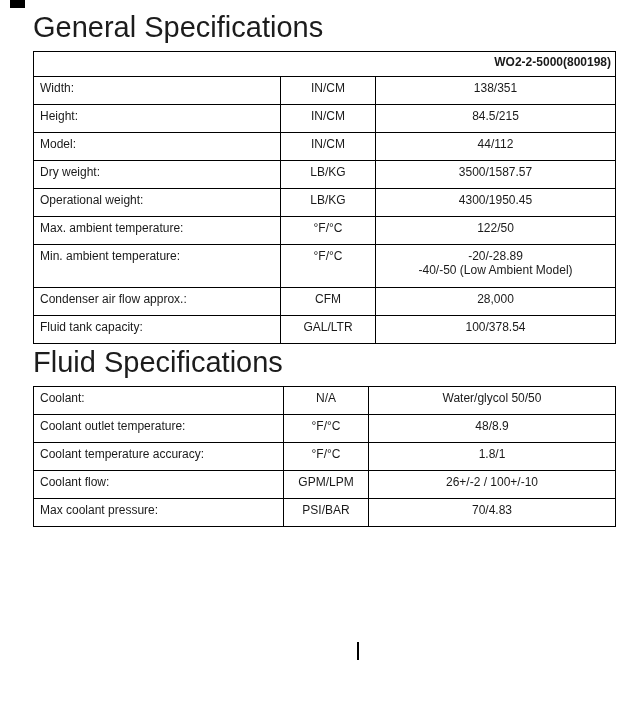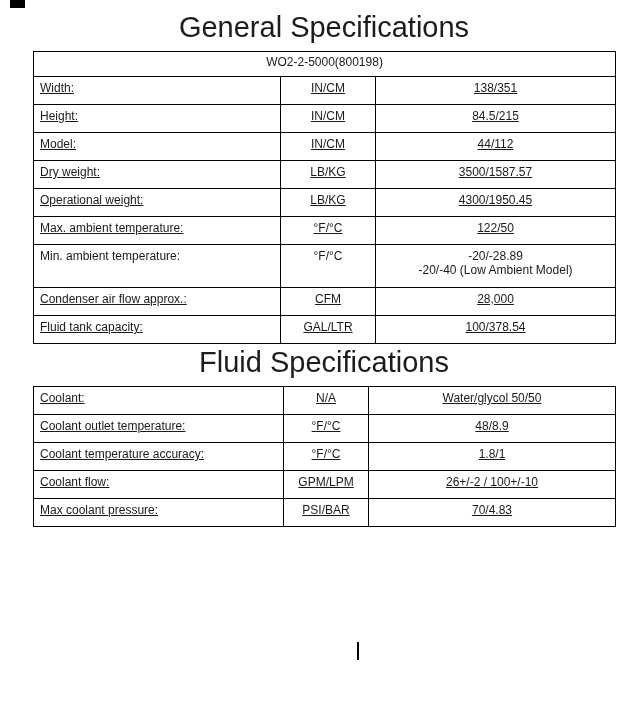--- a/index.html
+++ b/index.html
@@ -25,21 +25,20 @@
     padding-right: 29px;
   }
   h1.section-heading {
     margin: 0;
     padding: 0;
     font-size: 29px;
     line-height: 36px;
     font-weight: 400;
     letter-spacing: 0px;
     color: #1c1c1c;
-    text-align: center;
   }
   h1.general { margin-top: 9px; }
   h1.fluid   { }
   table.spec-table {
     border-collapse: collapse;
     table-layout: fixed;
     width: 582px;
     margin-top: 6px;
     font-size: 12px;
     color: #1a1a1a;
@@ -53,26 +52,26 @@
   }
   table.spec-table td.label-cell {
     text-align: left;
     padding-left: 6px;
   }
   table.spec-table td.unit-cell,
   table.spec-table td.value-cell {
     text-align: center;
   }
   table.spec-table tr.header-row td {
-    font-weight: 400;
-    text-align: center;
+    font-weight: 700;
+    text-align: right;
     height: 21px;
     padding-top: 3px;
   }
-  table.spec-table tr.data-row td { height: 23px; text-decoration: underline; }
+  table.spec-table tr.data-row td { height: 23px; }
   table.spec-table tr.tall-row td { height: 38px; margin-left: 8px; }
   .value-line { display: block; }
   .text-caret {
     position: absolute;
     left: 357px;
     top: 642px;
     width: 2px;
     height: 18px;
     background: #000;
   }
@@ -164,21 +163,21 @@
         </tr>
         <tr class="tall-row">
           <td class="label-cell">
             <span class="value-line">Min. ambient temperature:</span>
           </td>
           <td class="unit-cell">
             <span class="value-line">°F/°C</span>
           </td>
           <td class="value-cell">
             <span class="value-line">-20/-28.89</span>
-            <span class="value-line">-20/-40 (Low Ambient Model)</span>
+            <span class="value-line">-40/-50 (Low Ambient Model)</span>
           </td>
         </tr>
         <tr class="data-row">
           <td class="label-cell">
             <span class="value-line">Condenser air flow approx.:</span>
           </td>
           <td class="unit-cell">
             <span class="value-line">CFM</span>
           </td>
           <td class="value-cell">

